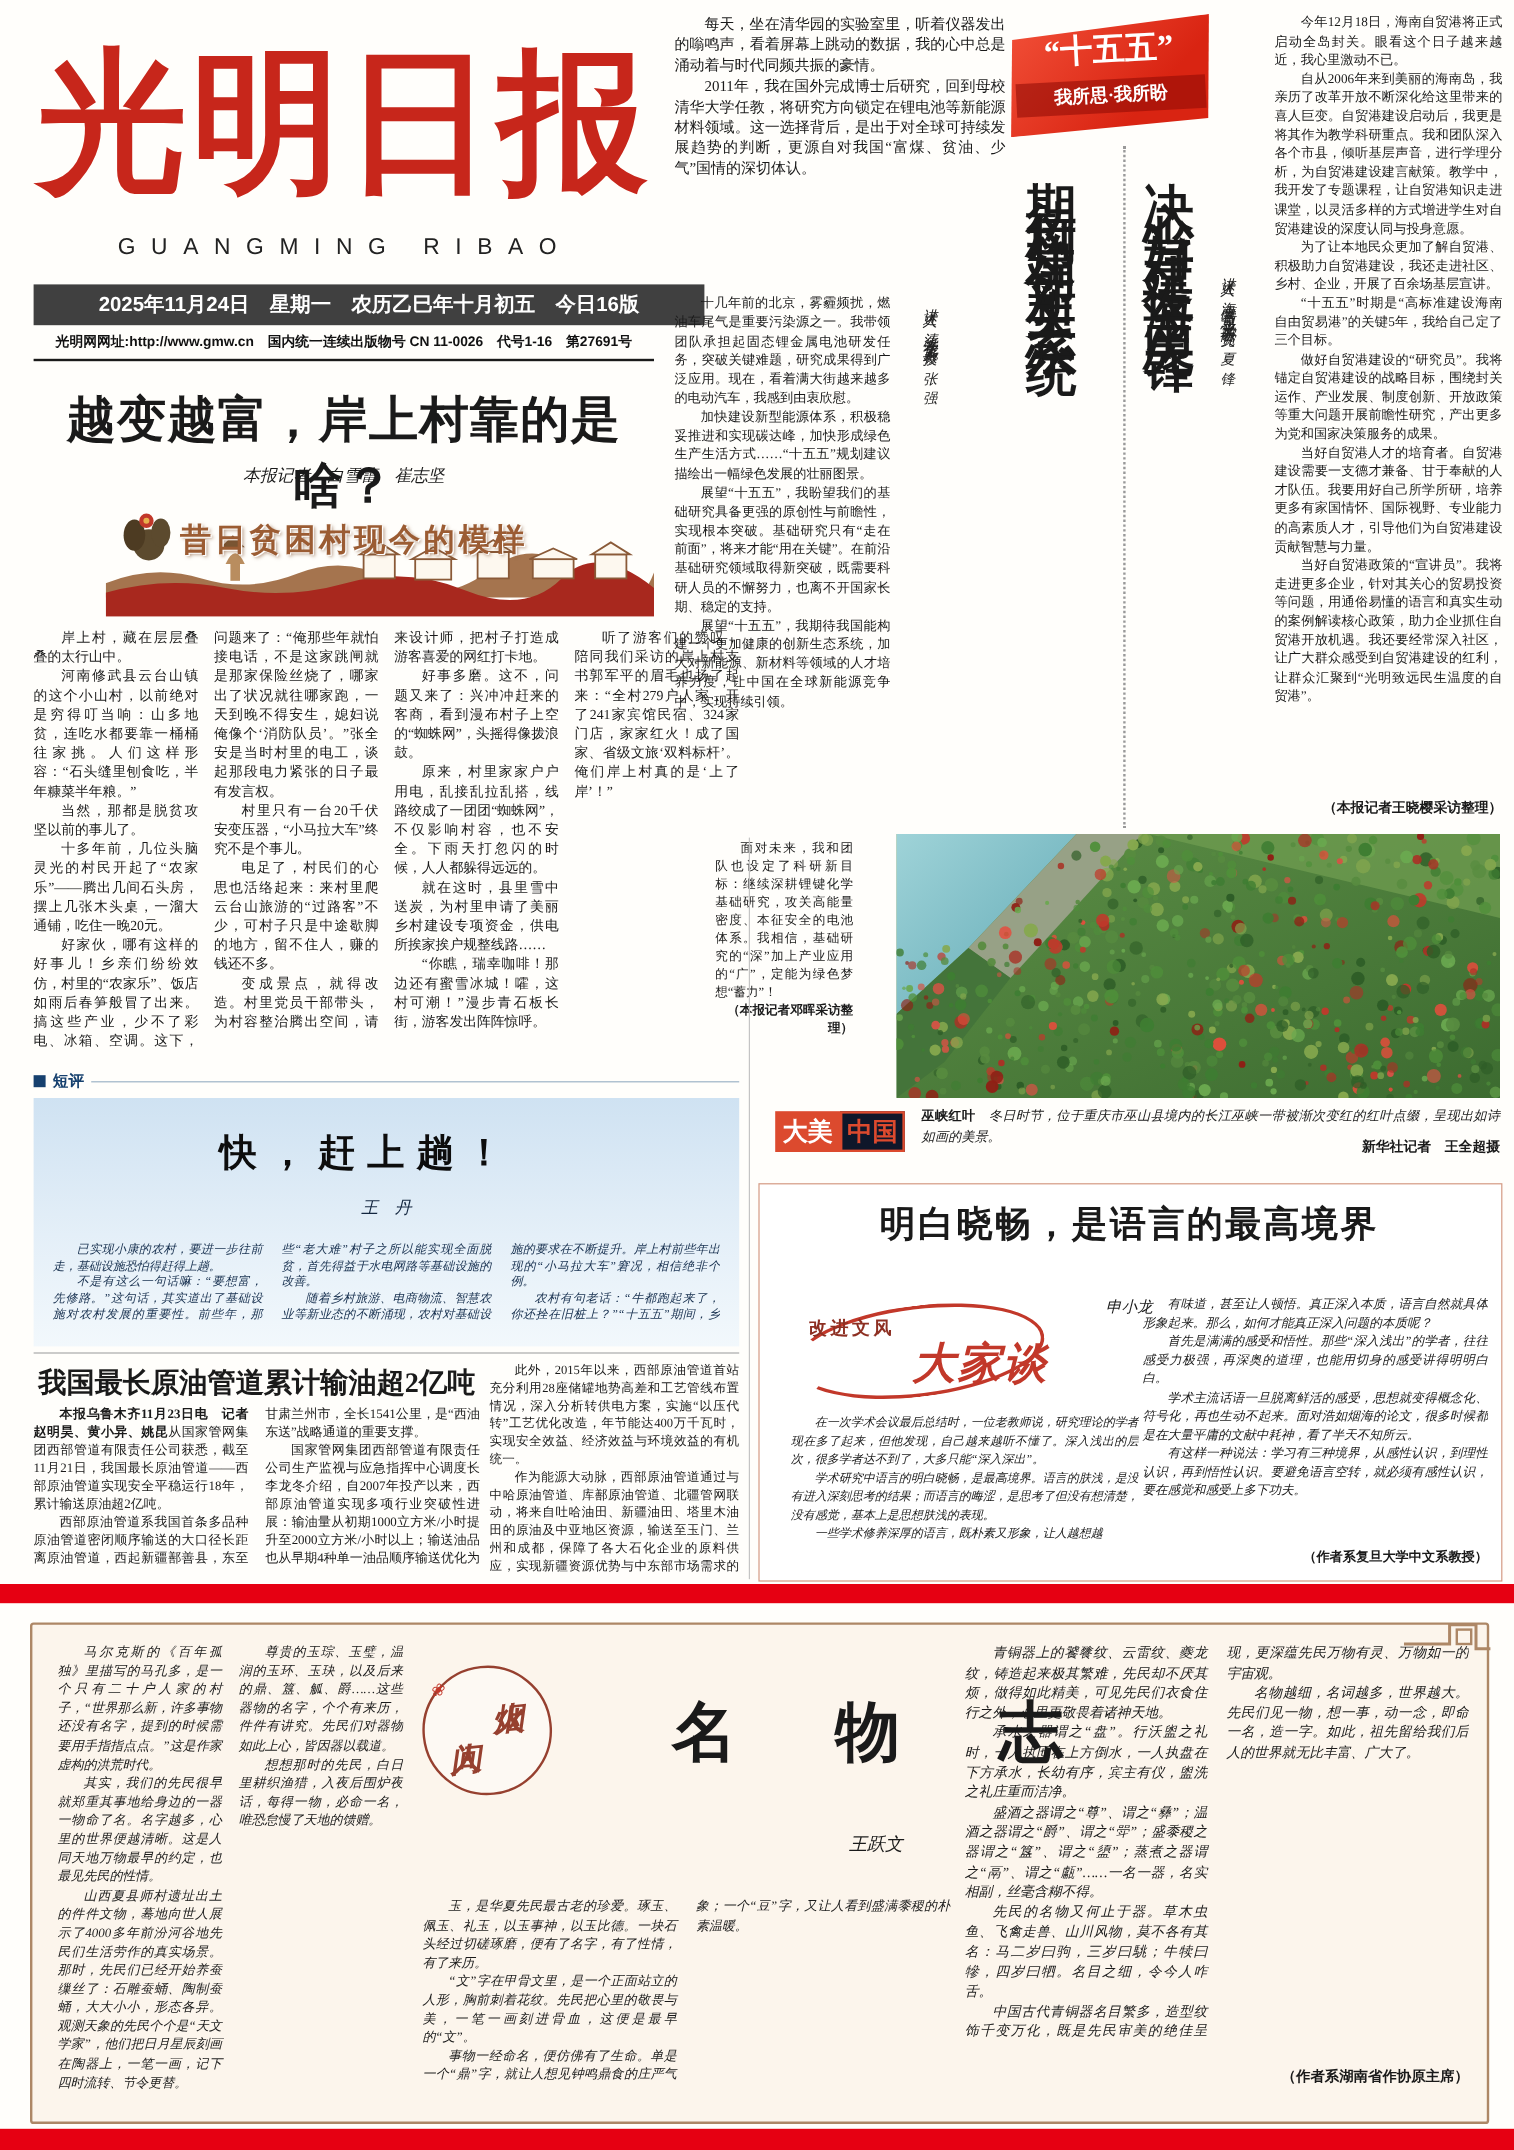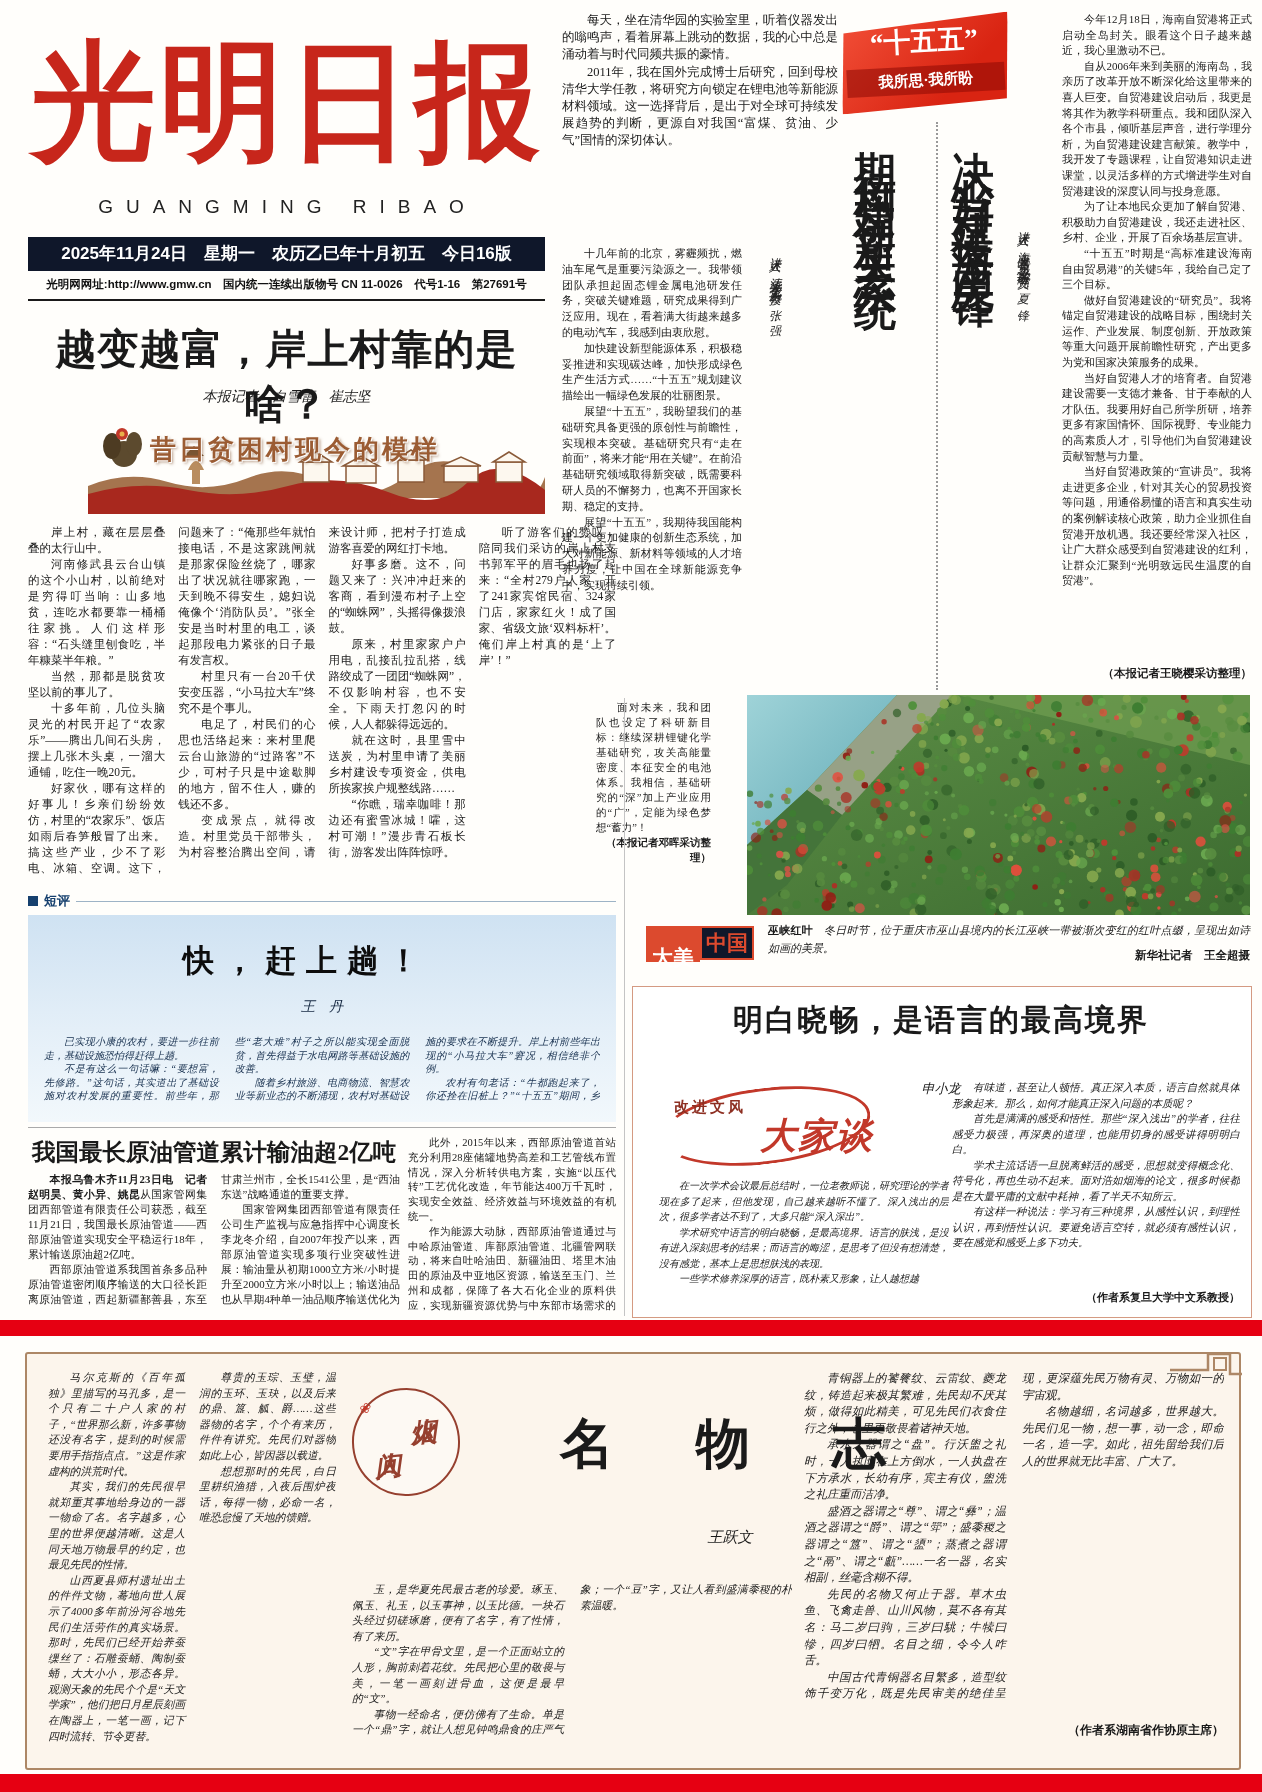--- a/index.html
+++ b/index.html
@@ -9,21 +9,21 @@
   .kai{font-style:italic;}
   .bodytext{text-align:justify;overflow:hidden;column-fill:auto;}
   .bodytext p.para{margin:0;text-indent:2em;}
   .vert{writing-mode:vertical-rl;text-orientation:upright;}
   .credit{font-weight:bold;text-align:right;}
   
   #masthead-title{left:30px;top:18px;width:515px;height:172px;font-size:124px;font-weight:900;color:#c7261b;
       text-align:center;line-height:170px;letter-spacing:4px;transform:scaleY(1.04);}
   #masthead-latin{left:30px;top:196px;width:515px;text-align:center;font-size:19px;letter-spacing:13px;color:#222;
       font-family:"Liberation Sans","DejaVu Sans",sans-serif;}
-  #date-bar{left:28px;top:237px;width:517px;height:34px;background:#0f172a;color:#fff;font-weight:bold;
+  #date-bar{left:28px;top:237px;width:559px;height:34px;background:#404040;color:#fff;font-weight:bold;
       font-size:17px;text-align:center;line-height:34px;font-family:"Liberation Sans","DejaVu Sans",sans-serif;}
   #info-line{left:28px;top:277px;width:517px;text-align:center;font-size:11.5px;font-weight:bold;color:#111;
       font-family:"Liberation Sans","DejaVu Sans",sans-serif;}
   #header-rule{left:28px;top:299px;width:517px;height:2px;background:#1a1a1a;}
   
   #main-headline{left:28px;top:322px;width:517px;font-size:41px;font-weight:900;text-align:center;letter-spacing:1px;}
   #main-byline{left:28px;top:388px;width:517px;text-align:center;font-size:14px;}
   #banner{left:88px;top:420px;width:457px;height:94px;overflow:hidden;}
   #banner-title{left:150px;top:432px;width:360px;font-size:26px;font-weight:900;color:#9b5c33;letter-spacing:3px;
       text-shadow:1px 1px 0 #fff,2px 2px 3px rgba(122,74,40,.55);}
@@ -56,21 +56,21 @@
   #badge{left:840px;top:16px;width:170px;height:94px;transform:rotate(-3deg);
       background:linear-gradient(135deg,#f25038 0%,#d92412 70%);
       clip-path:polygon(3% 14%,100% 0%,97% 92%,0% 100%);color:#fff;text-align:center;}
   #badge-l1{font-size:27px;font-weight:900;line-height:50px;}
   #badge-l2{font-size:15px;font-weight:bold;background:rgba(140,10,4,.55);line-height:28px;margin:0 6px;}
   #hx-col{left:1062px;top:12px;width:190px;height:650px;font-size:11px;line-height:15.6px;}
   #hx-credit{left:1062px;top:666px;width:190px;font-size:11.5px;}
   
   #photo{left:747px;top:695px;width:503px;height:220px;}
   #photo-label{left:646px;top:926px;height:34px;display:flex;align-items:stretch;font-weight:900;font-size:21px;}
-  #photo-label .t1{background:#dc4a2e;color:#fff;padding:18px 6px;}
+  #photo-label .t1{background:#dc4a2e;color:#fff;padding:3px 6px;}
   #photo-label .t2{border:2px solid #dc4a2e;color:#dc4a2e;padding:1px 4px;background:#0f172a;}
   #photo-caption{left:768px;top:922px;width:482px;height:54px;font-size:11px;line-height:17.5px;text-align:justify;}
   #photo-caption .cap-lead{font-weight:bold;font-style:normal;}
   #photo-credit{left:1060px;top:948px;width:190px;font-size:11.5px;}
   #mid-vrule{left:624px;top:698px;width:1px;height:618px;background:#c4c4c4;}
   
   #lang-box{left:632px;top:986px;width:618px;height:330px;border:1.5px solid #d49a82;background:#fff;}
   #lang-headline{left:632px;top:1000px;width:618px;text-align:center;font-size:30px;font-weight:900;letter-spacing:2px;}
   #lang-author{left:632px;top:1048px;width:618px;text-align:center;font-size:13px;margin-top:32px;}
   #lang-graphic{left:652px;top:1078px;width:228px;height:92px;}

